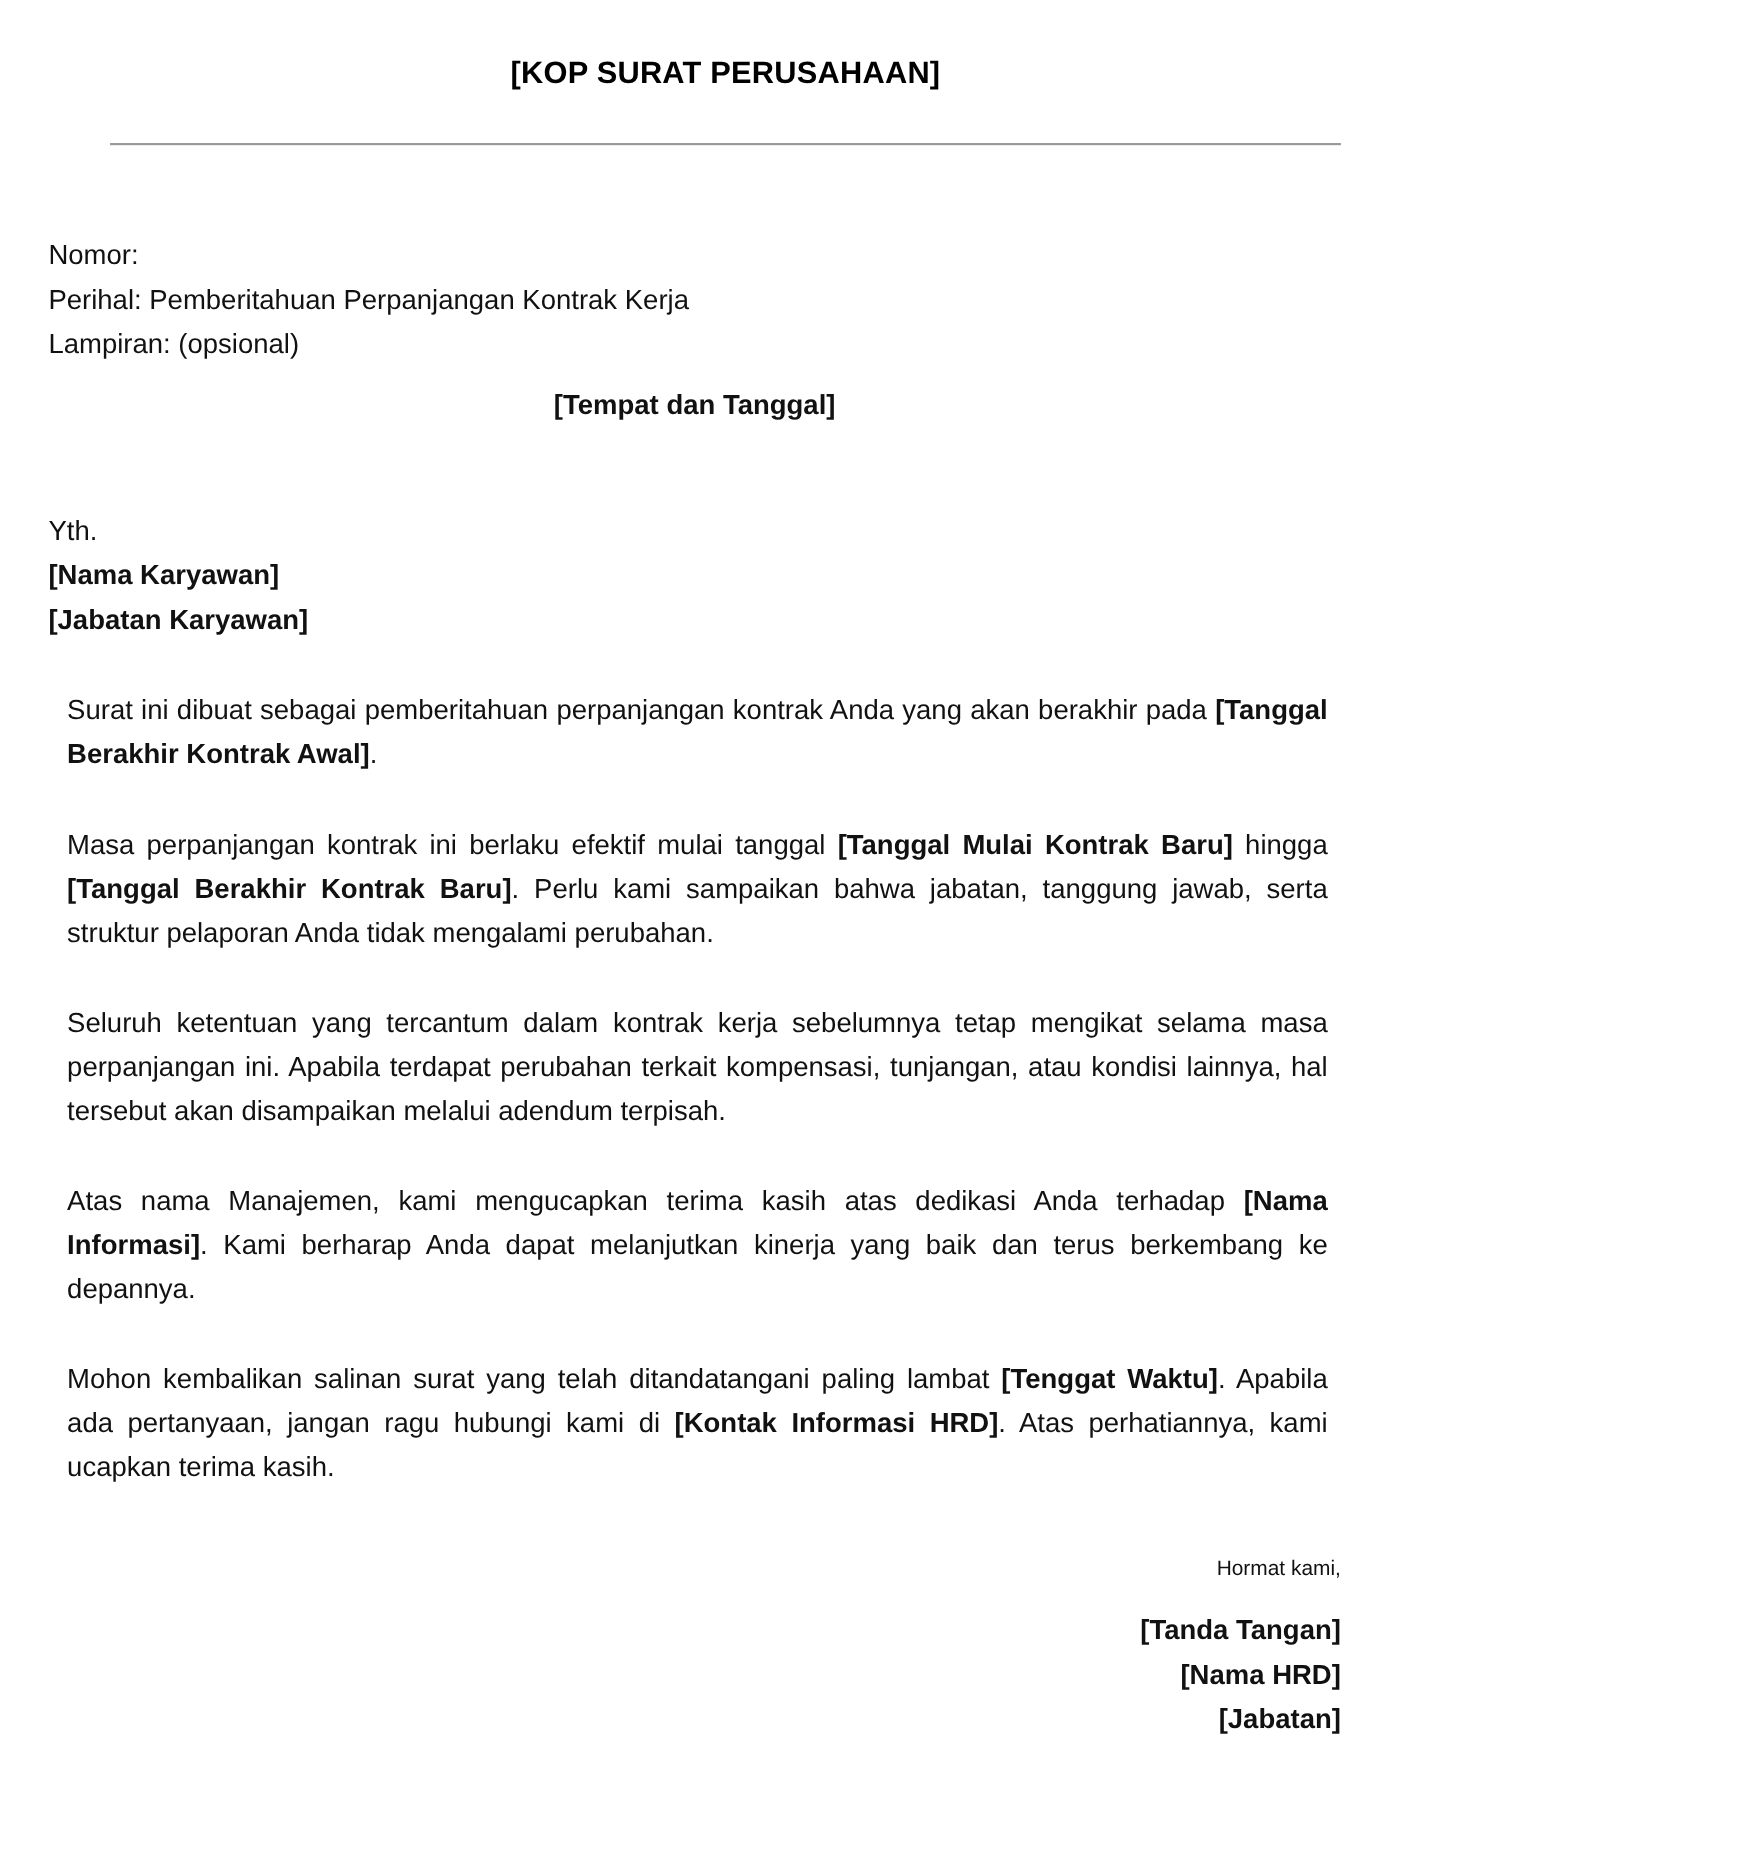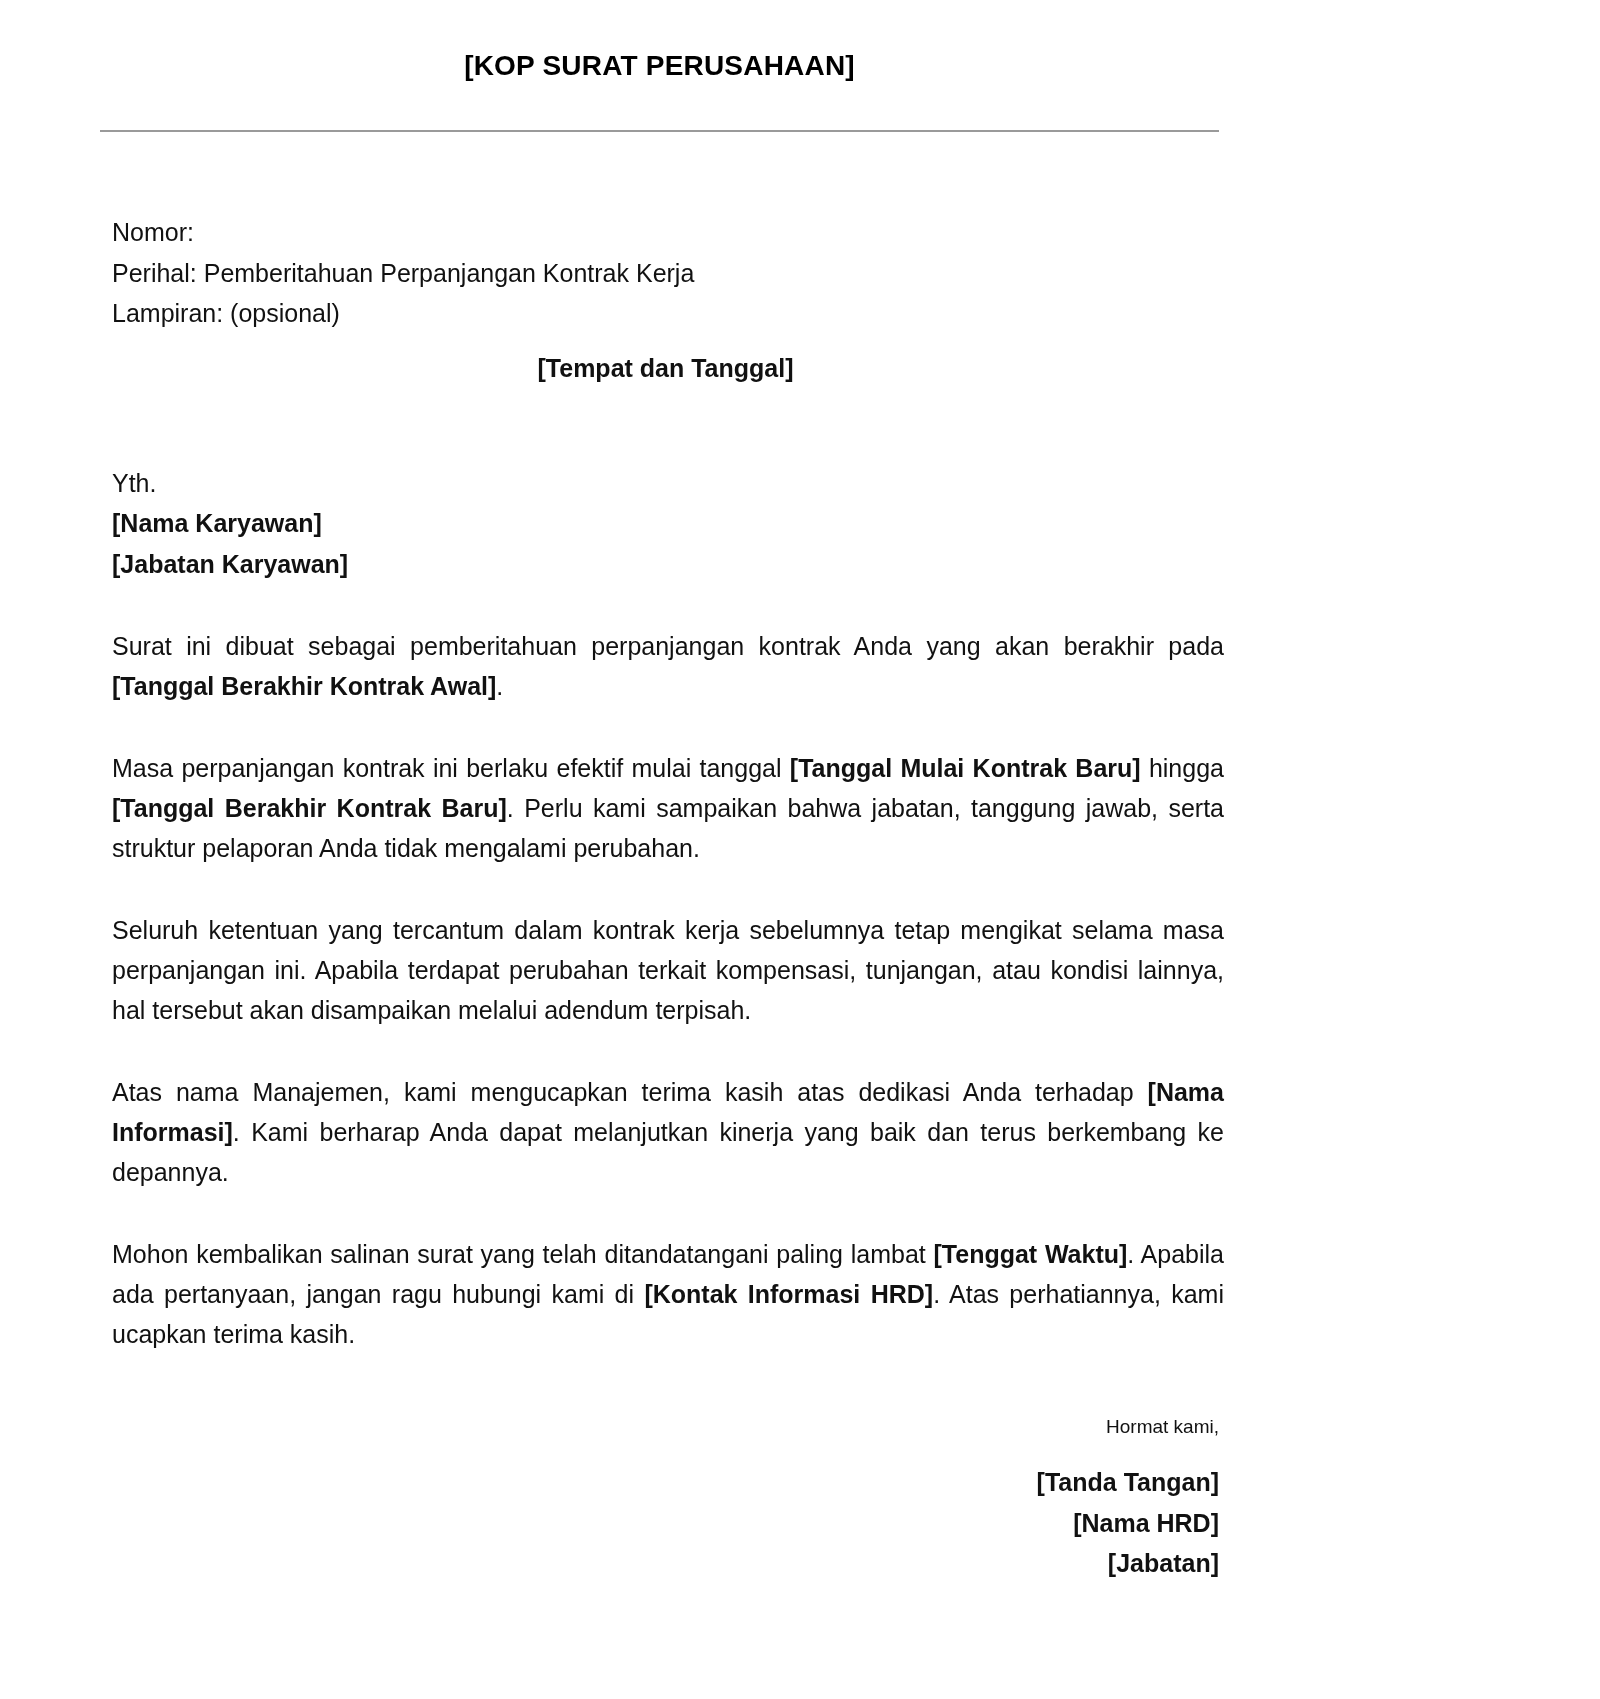--- a/index.html
+++ b/index.html
@@ -29,21 +29,21 @@
     padding-bottom: 0;
     color: #000000;
   }
   .rule {
     height: 0;
     border: none;
     border-top: 2px solid #9a9a9a;
     margin: 48px 100px 0 100px;
   }
   .content {
-    padding: 0 95px 0 112px;
+    padding: 0 95px 0 44px;
   }
   .meta-block {
     margin-top: 80px;
     font-size: 25px;
     line-height: 1.62;
     color: #111111;
   }
   .meta-line {
     white-space: nowrap;
   }
@@ -62,21 +62,21 @@
   .recipient .regular {
     font-weight: normal;
   }
   .recipient .bold {
     font-weight: bold;
   }
   p.body-par {
     text-align: justify;
     font-size: 25px;
     line-height: 1.60;
-    margin: 0;
+    margin: 17px;
     padding: 0;
     margin-top: 42px;
     color: #111111;
   }
   p.body-par b {
     font-weight: bold;
   }
   .closing {
     text-align: right;
     font-size: 19px;

